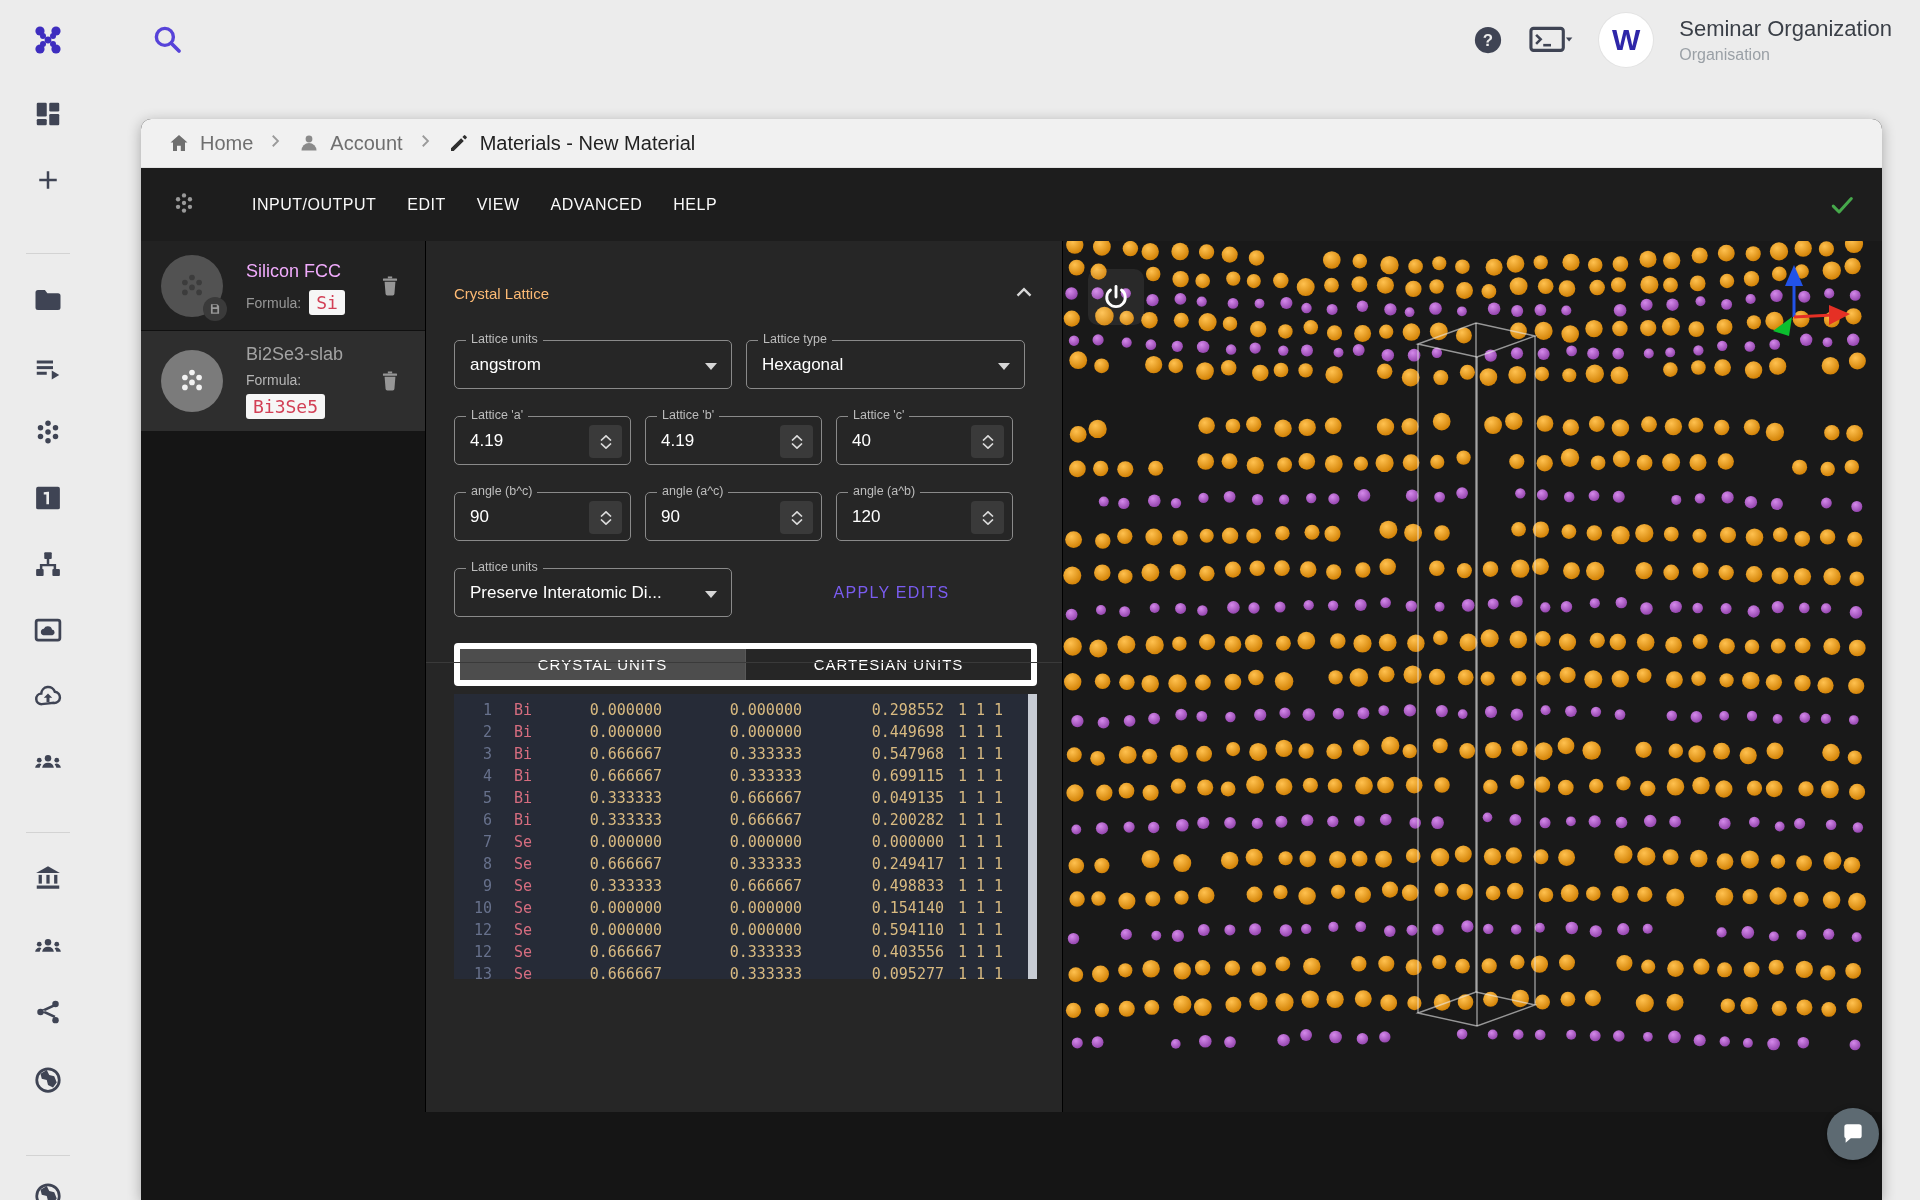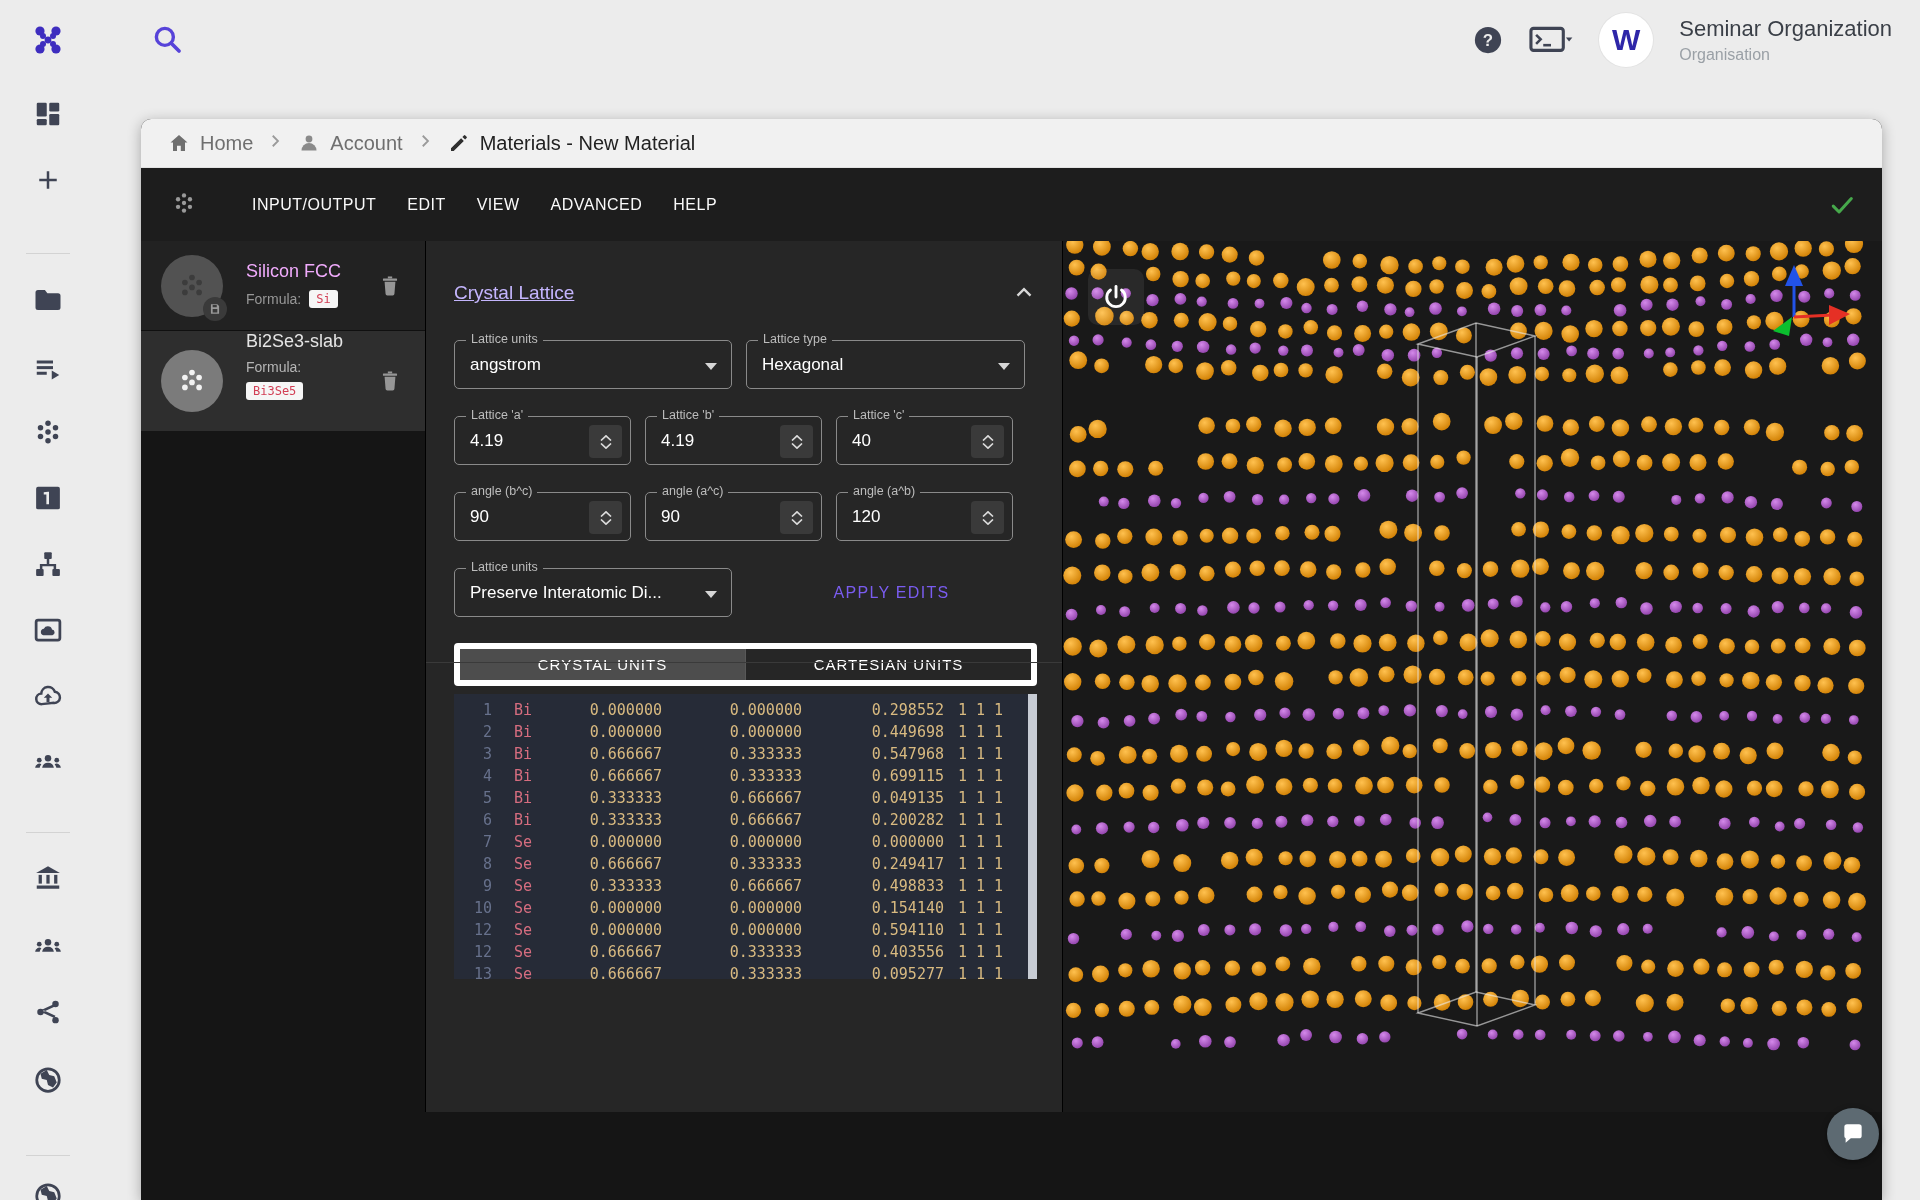--- a/index.html
+++ b/index.html
@@ -48,34 +48,34 @@
   .mat-item.two { height:100px; background:#2e2e2e; }
   .mat-av { position:absolute; left:20px; top:50%; transform:translateY(-50%); width:62px; height:62px; border-radius:50%;
             display:flex; align-items:center; justify-content:center; }
   .mat-item.one .mat-av { background:#525252; }
   .mat-item.two .mat-av { background:#7b7b7b; }
   .mat-badge { position:absolute; right:-4px; bottom:-4px; width:24px; height:24px; border-radius:50%;
                background:#3a3a3a; display:flex; align-items:center; justify-content:center; }
   .mat-info { position:absolute; left:105px; top:0; right:48px; }
   .mat-title { font-size:18px; }
   .mat-item.one .mat-title { color:#f0abfc; margin-top:20px; }
-  .mat-item.two .mat-title { color:#e5e5e5; }
+  .mat-item.two .mat-title { color:#a3a3a3; margin-top:13px; }
   .formula-row { display:flex; align-items:center; gap:8px; margin-top:8px; }
   .formula-label { font-size:14px; color:#979797; }
-  .chip { background:#f6f6f6; color:var(--chip); font-family:"DejaVu Sans Mono",monospace; font-size:12px;
+  .chip { background:#f6f6f6; color:var(--chip); font-family:"DejaVu Sans Mono",monospace; font-size:18px;
           padding:2px 7px; border-radius:3px; display:inline-block; }
   .chip-row { margin-top:6px; }
   .trash { position:absolute; right:22px; top:50%; transform:translateY(-50%); width:26px; height:26px; cursor:pointer; }
 
   
   .middle { width:637px; background:#262626; border-right:1px solid #000; position:relative; padding:0 25px 0 28px; }
   .sec-head { display:flex; align-items:center; justify-content:space-between; }
   .sec-head.h1 { margin-top:39px; }
   .sec-head.h2 { margin-top:36px; }
-  .sec-title { color:#c4b5fd; font-size:19px;text-decoration:underline; }
+  .sec-title { color:#fdba74; font-size:15px; }
   .collapse-btn { width:26px; height:26px; cursor:pointer; }
 
   .frow { display:flex; gap:14px; margin-top:27px; }
   .frow.r1 { margin-top:34px; }
   .field { position:relative; height:49px; border:1px solid #8a8a8a; border-radius:5px; cursor:pointer; }
   .w278 { width:278px; } .w279 { width:279px; } .w177 { width:177px; }
   .flabel { position:absolute; top:-9px; left:11px; background:#262626; padding:0 5px; font-size:12.5px; color:#bdbdbd; white-space:nowrap; }
   .fvalue { position:absolute; left:15px; top:0; height:100%; display:flex; align-items:center; font-size:17px; color:#fff;
             white-space:nowrap; overflow:hidden; max-width:78%; }
   .caret { position:absolute; right:14px; top:22px; width:0; height:0; border-left:6px solid transparent;

